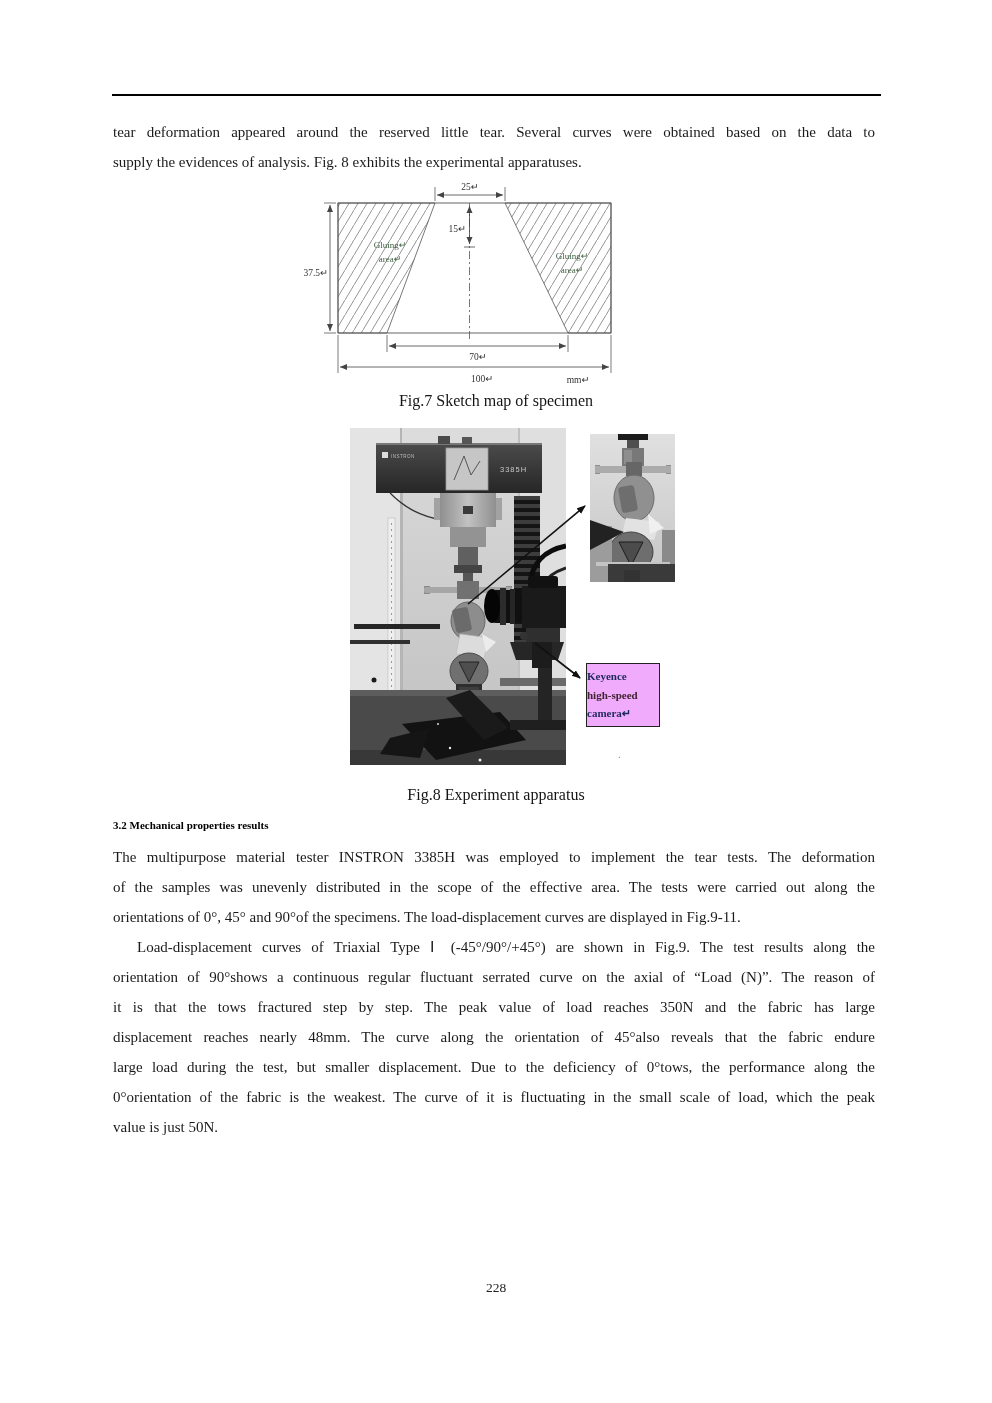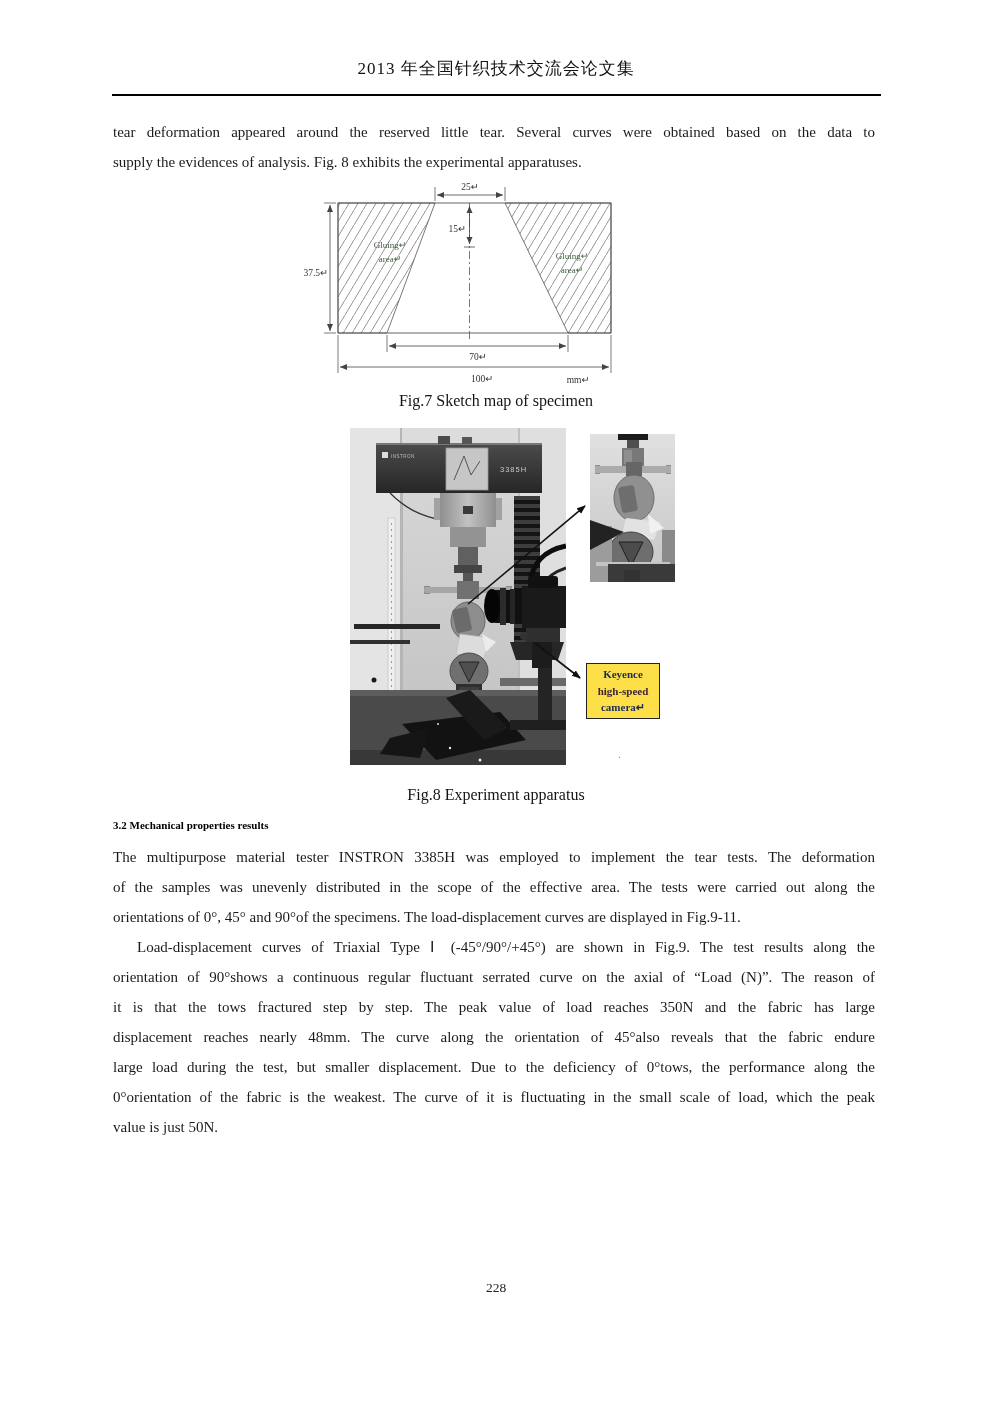--- a/index.html
+++ b/index.html
@@ -31,33 +31,32 @@
   .dimtext{font:9.5px "Liberation Serif", serif;fill:#333;}
   .gluetext{font:9px "Liberation Serif", serif;fill:#3c5c3c;}
 
   
   .fig8wrap{position:absolute;left:307px;top:428px;width:340px;height:340px;margin-left:43px;}
   .mainphoto{position:absolute;left:0;top:0;}
   .insetphoto{position:absolute;left:240px;top:6px;}
   .arrows{position:absolute;left:0;top:0;pointer-events:none;}
   .beamtext{font:7.5px "Liberation Sans", sans-serif;fill:#c8c8c8;letter-spacing:1px;}
   .brandtext{font:4.5px "Liberation Sans", sans-serif;fill:#bdbdbd;letter-spacing:.5px;}
-  .callout{position:absolute;left:236px;top:235px;width:74px;height:56px;background:#fde047;
+  .callout{position:absolute;left:236px;top:235px;width:74px;height:64px;background:#f0abfc;
            border:1.5px solid #222;box-sizing:border-box;display:flex;flex-direction:column;
-           justify-content:space-evenly;align-items:center;}
+           justify-content:space-evenly;align-items:flex-start;}
   .callout div{font-family:"Liberation Serif", serif;font-weight:bold;font-size:11px;line-height:11px;}
   .k1{color:#1e2a5c;} .k2{color:#402430;} .k3{color:#1e2a5c;}
   .stray{position:absolute;left:618px;top:748px;font-size:11px;color:#8a8a8a;}
 </style>
 </head>
 <body>
 
 <div class="page">
 
-  <div class="title">2013 年全国针织技术交流会论文集</div>
   <div class="rule"></div>
 
   <div class="para p1">
     <div class="jline">tear deformation appeared around the reserved little tear. Several curves were obtained based on the data to</div>
     <div class="jline last">supply the evidences of analysis. Fig. 8 exhibits the experimental apparatuses.</div>
   </div>
 
   <svg class="fig7" width="344" height="222" viewBox="0 0 344 222" xmlns="http://www.w3.org/2000/svg">
     <defs>
       <pattern id="hatch7" patternUnits="userSpaceOnUse" width="9" height="15">

